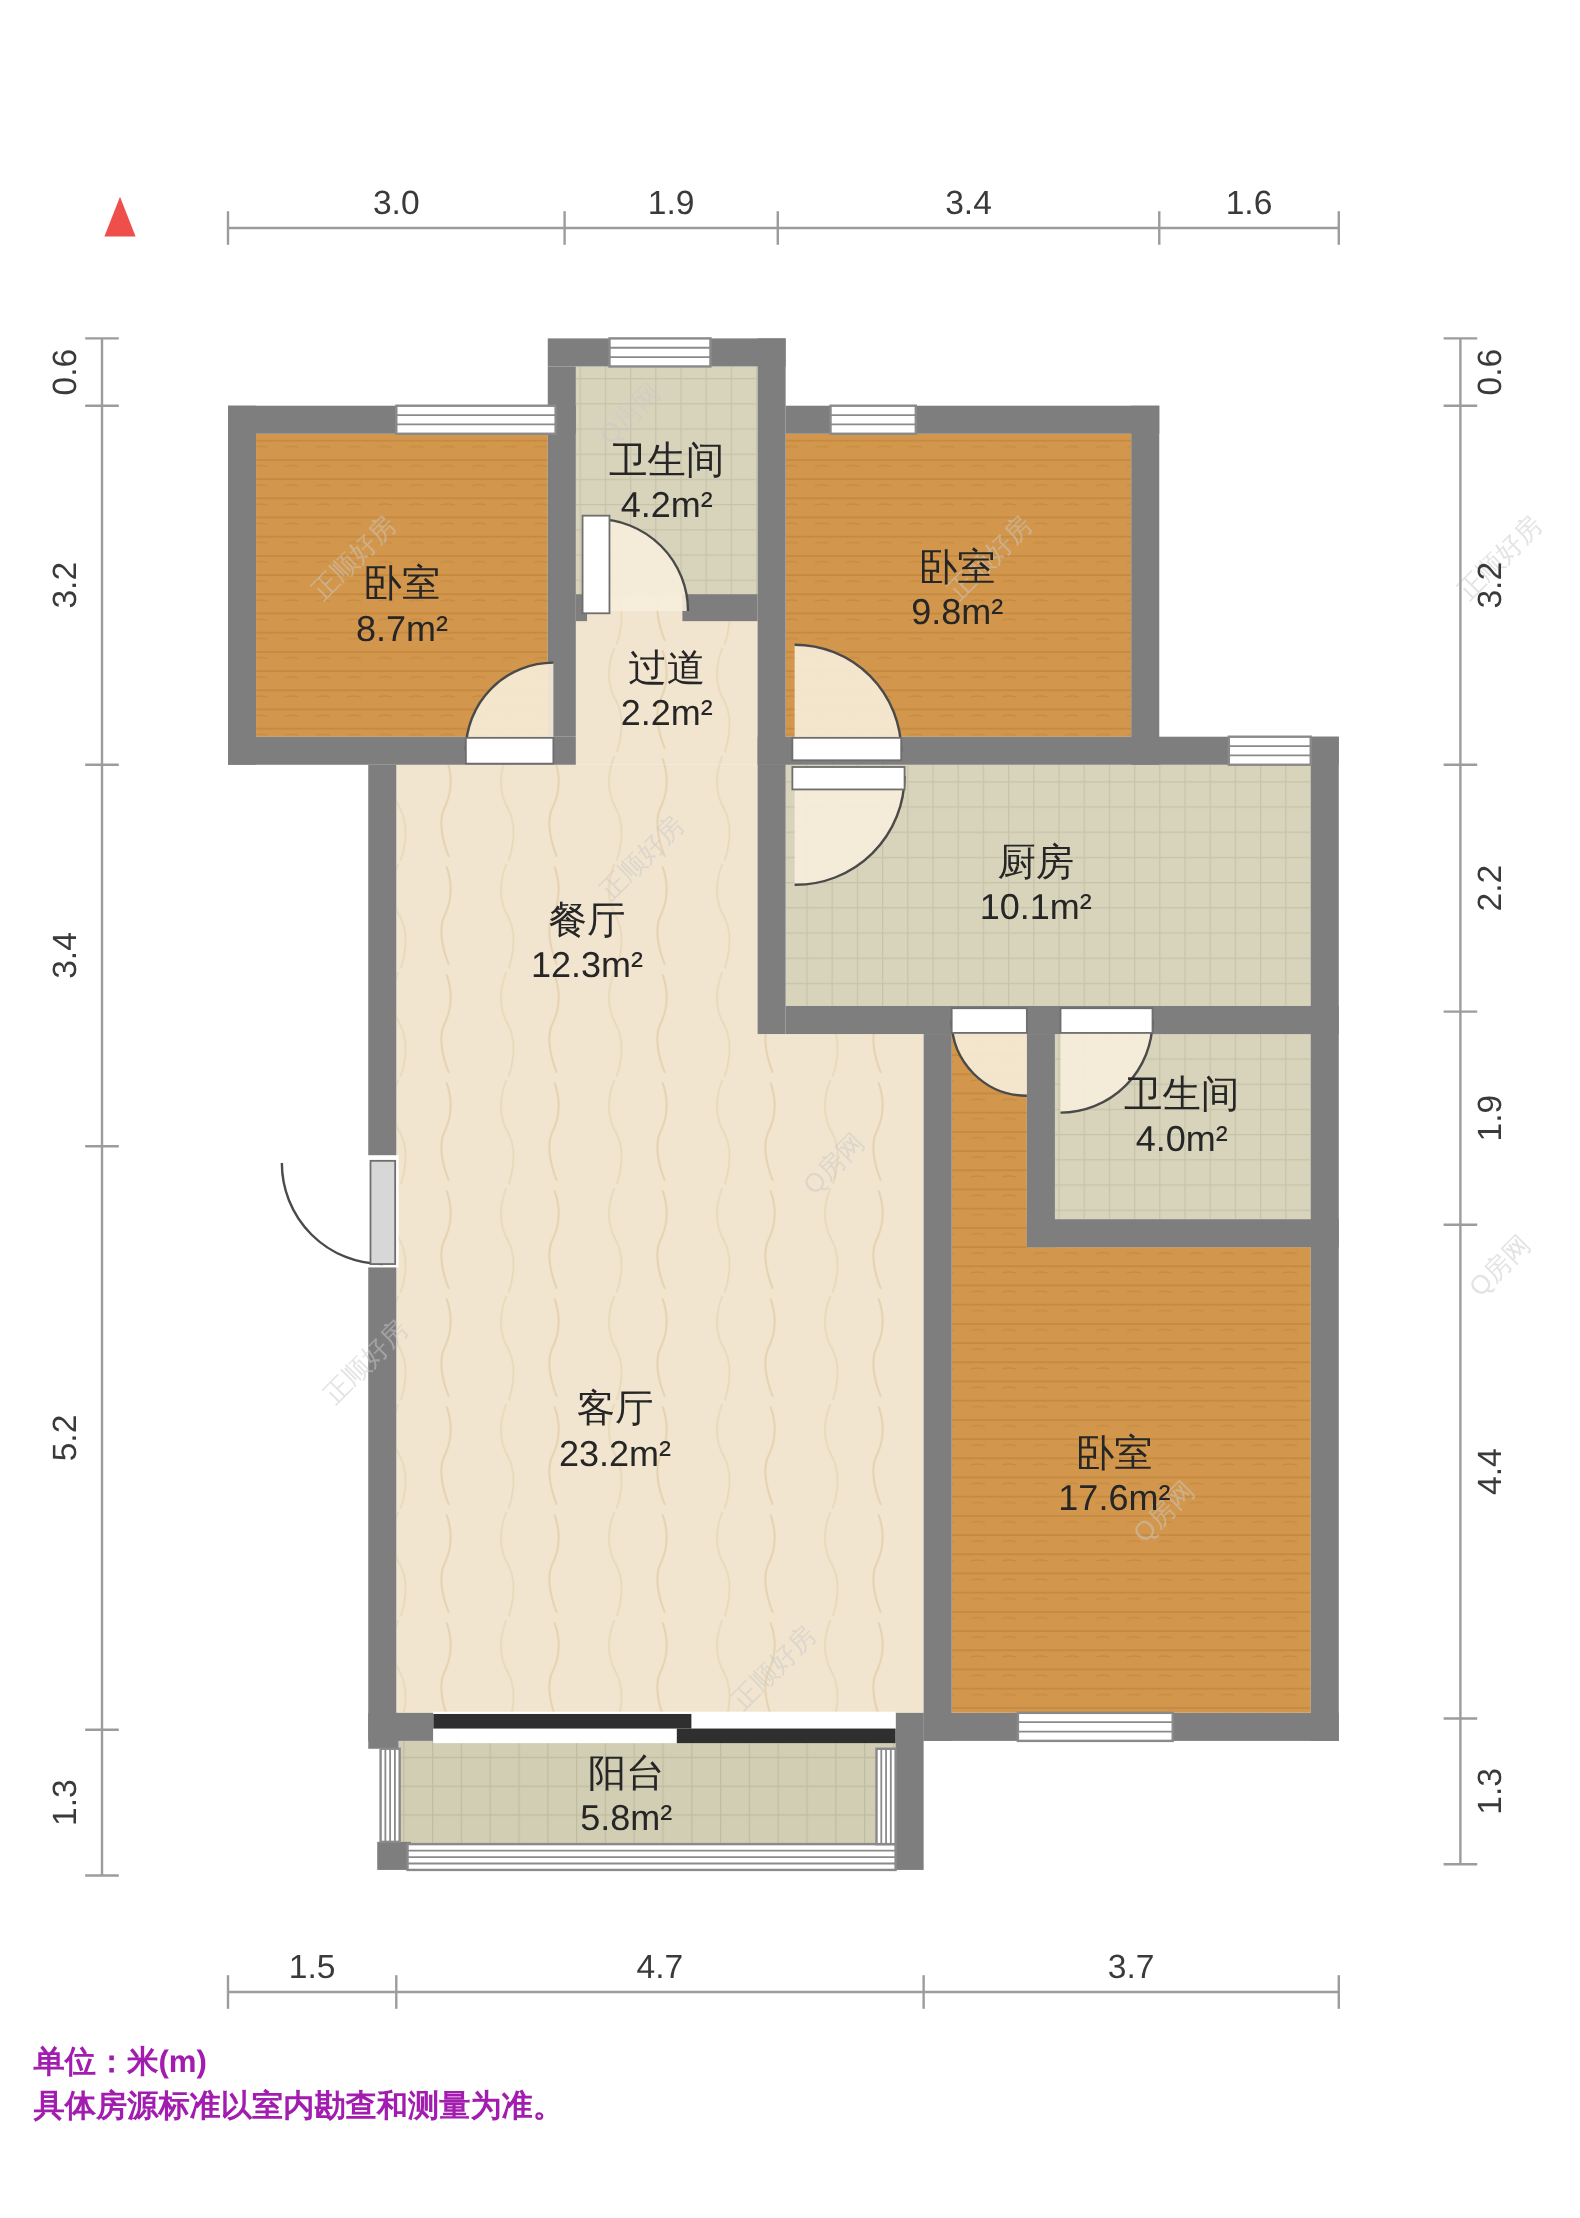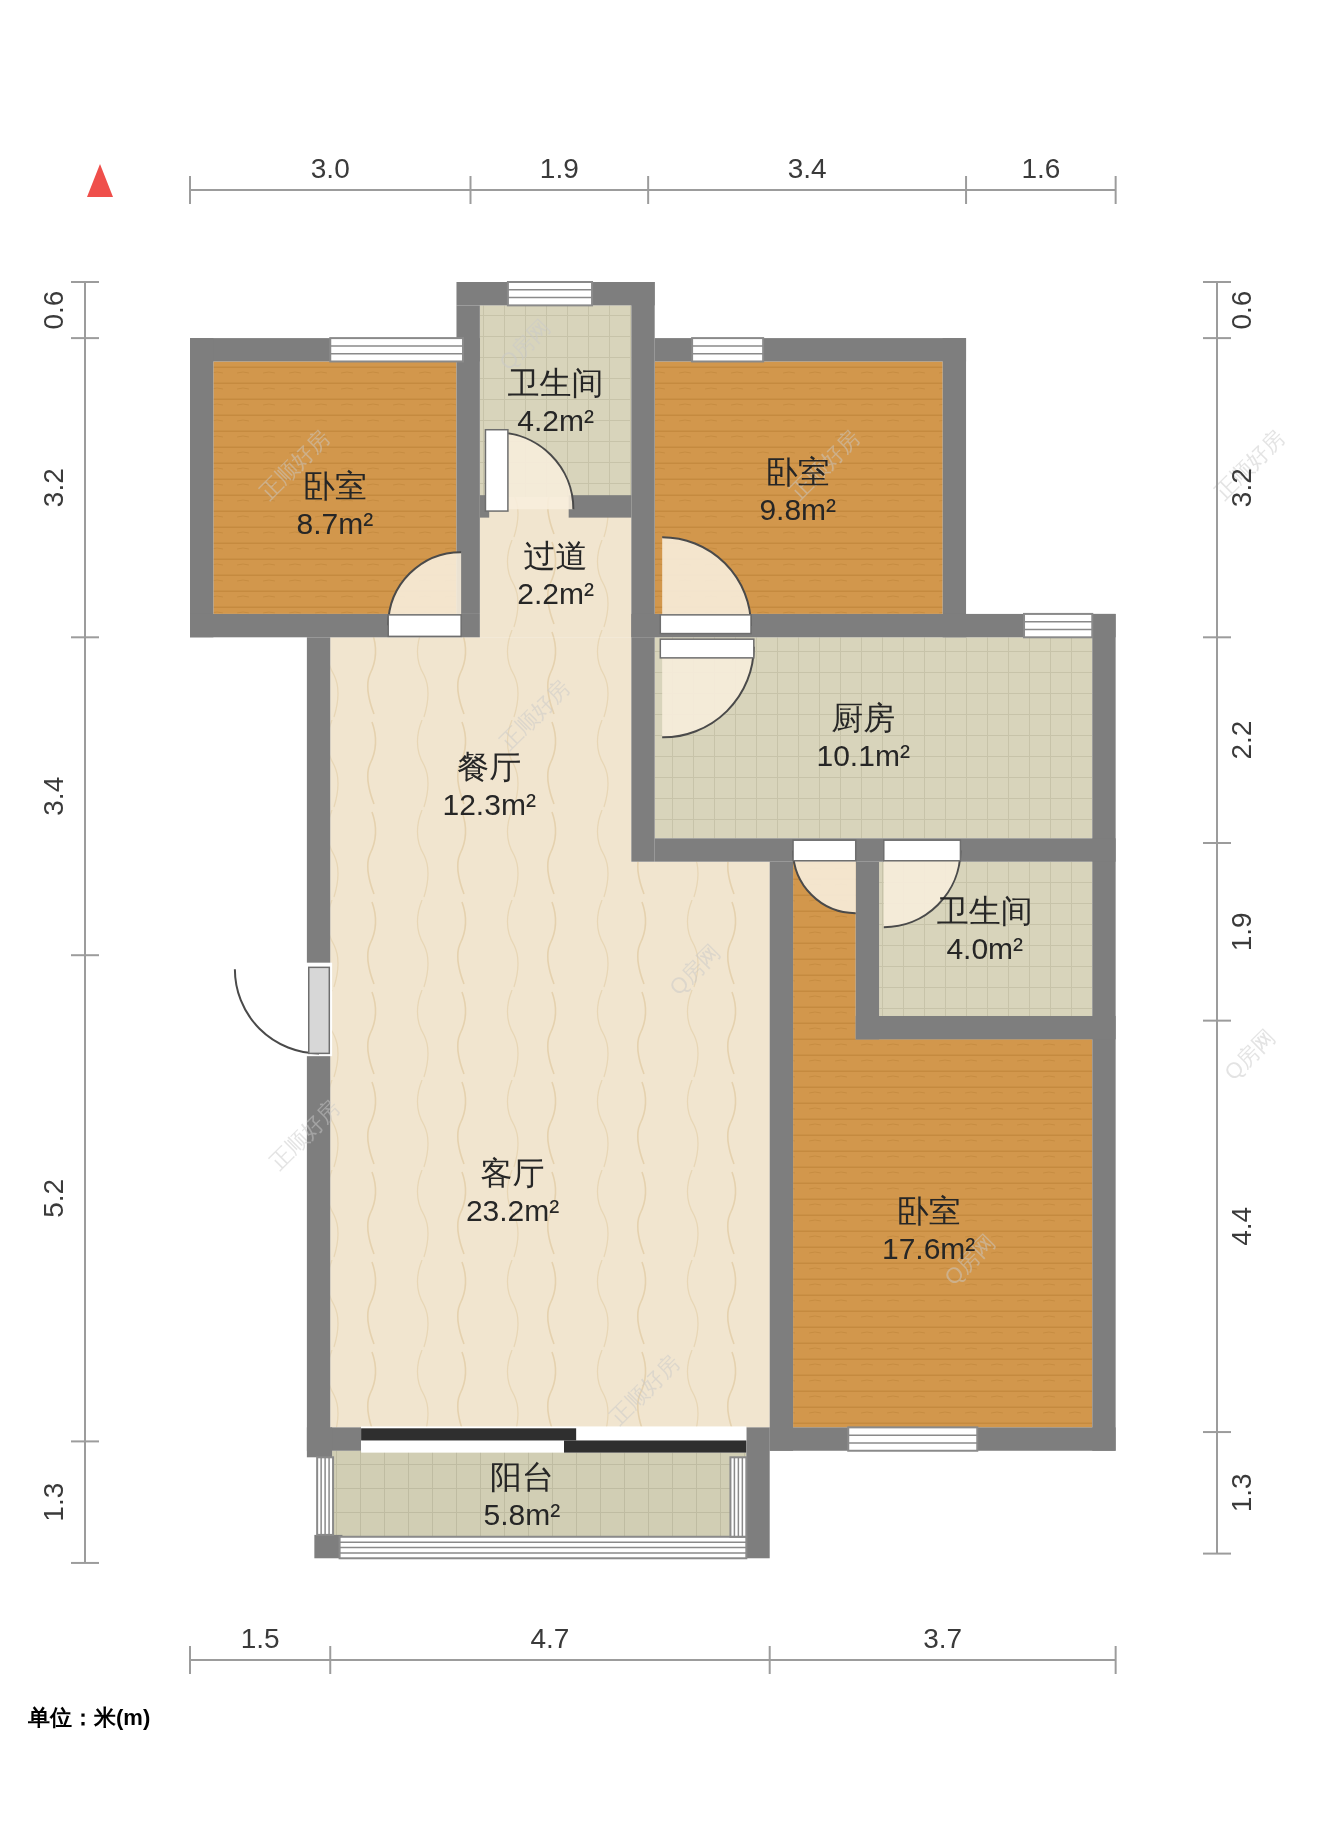--- a/index.html
+++ b/index.html
@@ -1,19 +1,19 @@
 <!DOCTYPE html>
 <html><head>
 <meta charset="utf-8">
 <style>
   html,body{margin:0;padding:0;background:#ffffff;}
   body{font-family:"Liberation Sans",sans-serif;}
   #stage{position:relative;width:1317px;height:1848px;background:#fff;overflow:hidden;}
   #plan-root{position:absolute;left:0;top:0;}
-  #footer{position:absolute;left:28px;top:1700px;color:#000000;font-weight:700;font-size:22px;line-height:36px;}
+  #footer{position:absolute;left:28px;top:1700px;color:#a21caf;font-weight:700;font-size:26px;line-height:36px;}
   .room-name{font-size:32px;fill:#262626;}
   .room-area{font-size:30px;fill:#262626;}
   .dim-label{font-size:28px;fill:#3a3a3a;}
   .wm{font-size:22px;fill:#c9c9c9;opacity:.5;}
   text{font-family:"Liberation Sans",sans-serif;}
 </style>
 </head>
 <body>
 
 <div id="stage">
@@ -253,14 +253,15 @@
           <text x="1251" y="487.70000000000005" text-anchor="middle" class="dim-label" transform="rotate(-90 1251 487.70000000000005)">3.2</text>
           <text x="1251" y="740.1500000000001" text-anchor="middle" class="dim-label" transform="rotate(-90 1251 740.1500000000001)">2.2</text>
           <text x="1251" y="931.825" text-anchor="middle" class="dim-label" transform="rotate(-90 1251 931.825)">1.9</text>
           <text x="1251" y="1226.3500000000001" text-anchor="middle" class="dim-label" transform="rotate(-90 1251 1226.3500000000001)">4.4</text>
           <text x="1251" y="1492.825" text-anchor="middle" class="dim-label" transform="rotate(-90 1251 1492.825)">1.3</text>
         </g>
         <polygon points="100,164 87,197 113,197" fill="#EF4F4B"></polygon>
       </svg></div>
   <div id="footer">
     <div>单位：米(m)</div>
+    <div>具体房源标准以室内勘查和测量为准。</div>
   </div>
 </div>
 
 </body></html>

